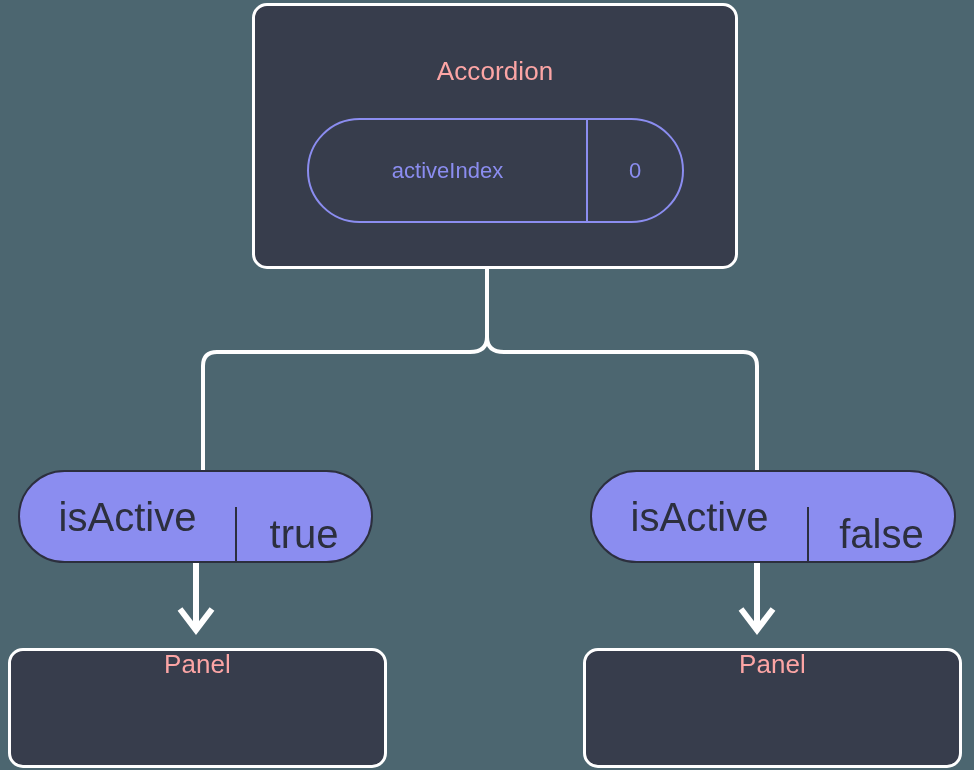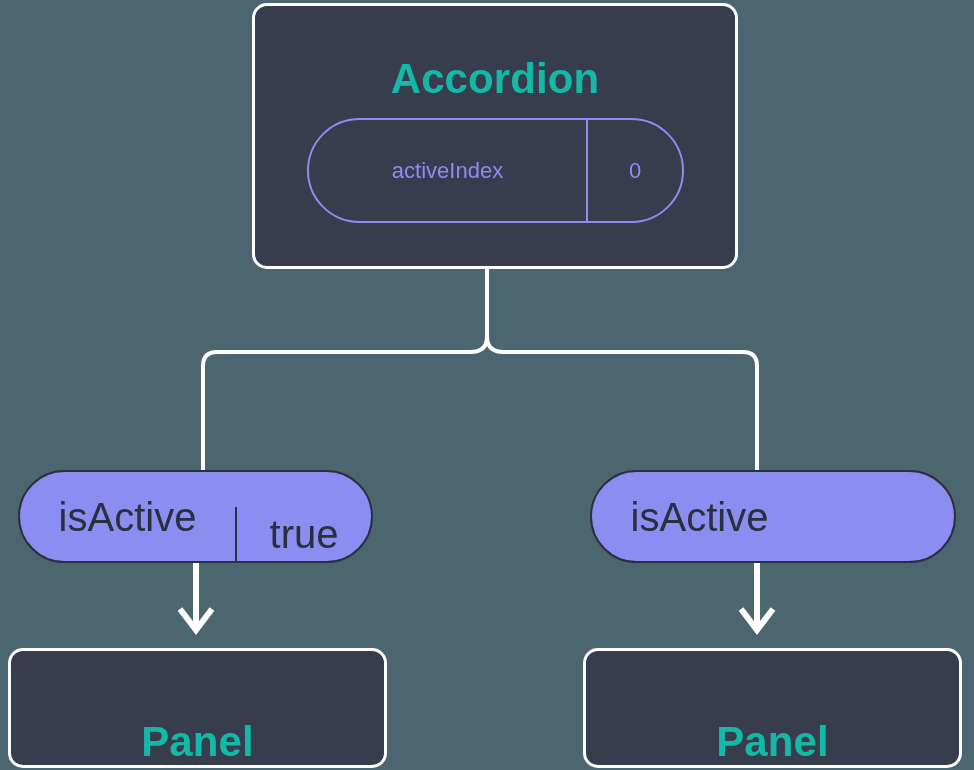--- a/index.html
+++ b/index.html
@@ -25,39 +25,39 @@
   .node-box {
     position:absolute;
     background:#373d4c;
     border:3px solid #ffffff;
     border-radius:15px;
     display:flex;
     flex-direction:column;
     align-items:center;
   }
   .node-title {
-    color:#14b8a6;
-    font-size:42px;
-    font-weight:700;
+    color:#fca5a5;
+    font-size:26px;
+    font-weight:400;
     letter-spacing:0.1px;
     line-height:1;
     white-space:nowrap;
   }
 
   #node-accordion {
     left:252px; top:3px;
     width:486px; height:266px;
     justify-content:flex-start;
     padding-top:52px;
   }
 
   .panel-box {
     top:648px;
     height:120px;
-    justify-content:flex-end;
+    justify-content:flex-start;
     padding-bottom:2px;
   }
   #node-panel-left  { left:8px;   width:379px; }
   #node-panel-right { left:583px; width:379px; }
 
   
   .pill {
     position:absolute;
     display:flex;
     align-items:stretch;
@@ -149,19 +149,20 @@
     <span class="pill-key">isActive</span>
     <span class="pill-val">true</span>
   </div>
 
   <div class="node-box panel-box" id="node-panel-left">
     <span class="node-title">Panel</span>
   </div>
 
   <div class="pill pill-filled" id="pill-isactive-false">
     <span class="pill-key">isActive</span>
+    <span class="pill-val">false</span>
   </div>
 
   <div class="node-box panel-box" id="node-panel-right">
     <span class="node-title">Panel</span>
   </div>
 
 </div>
 
 </body></html>

